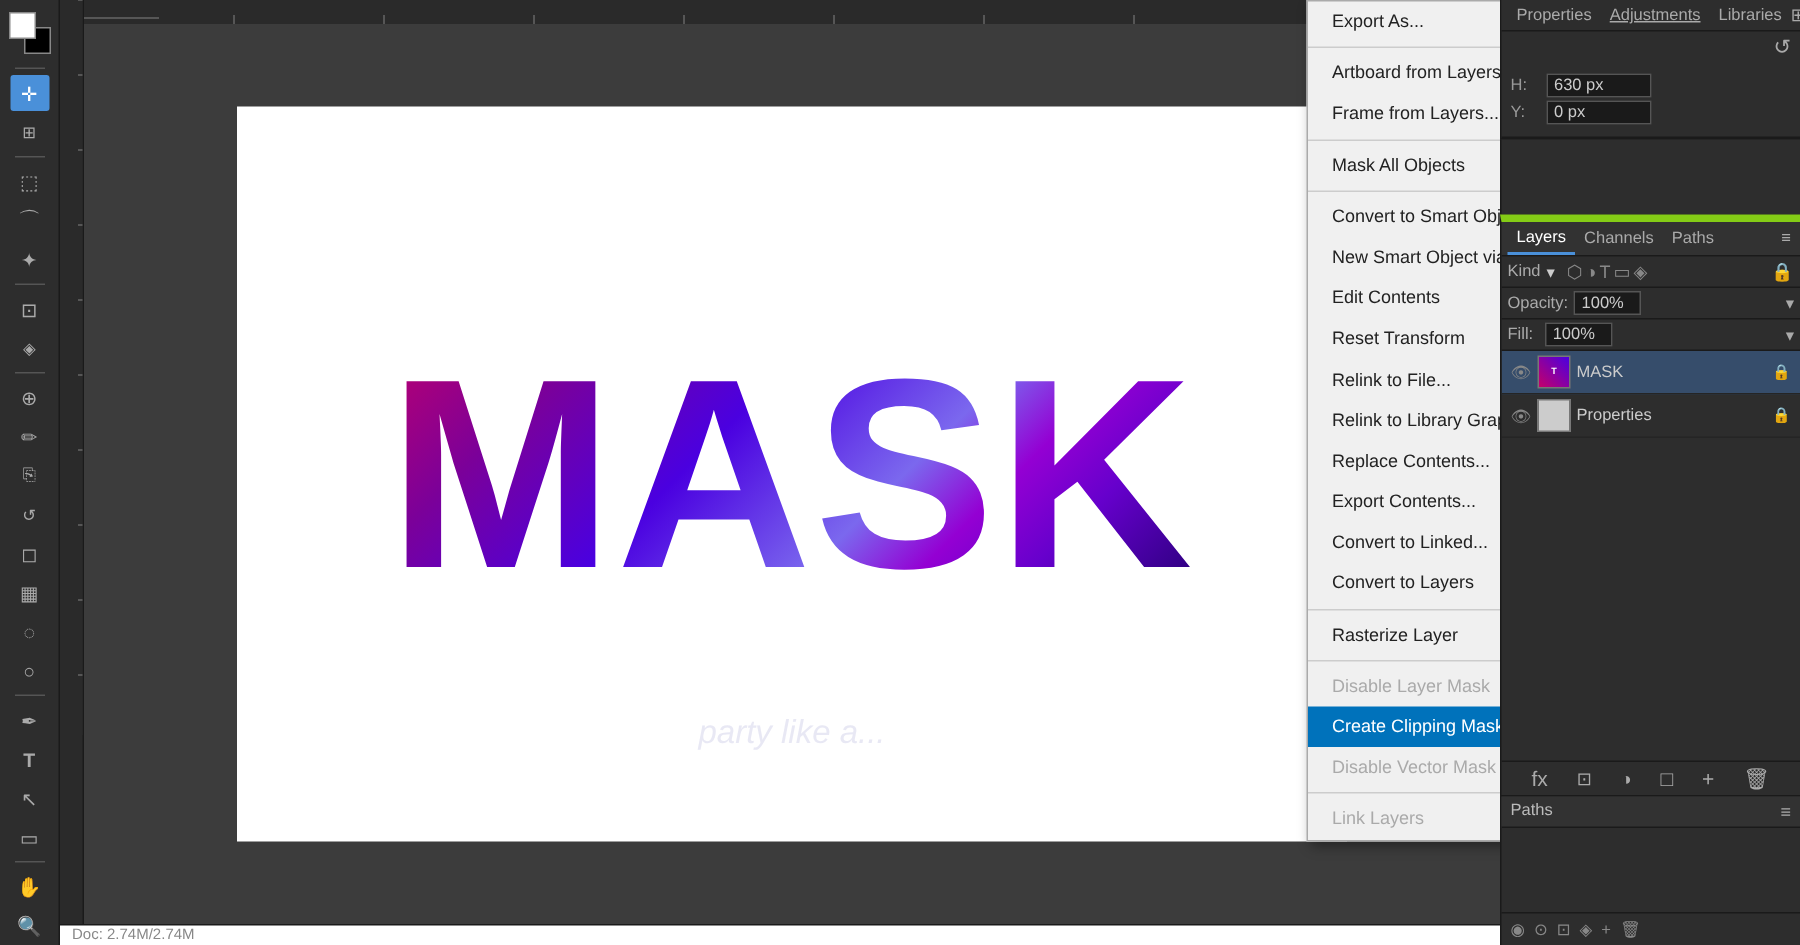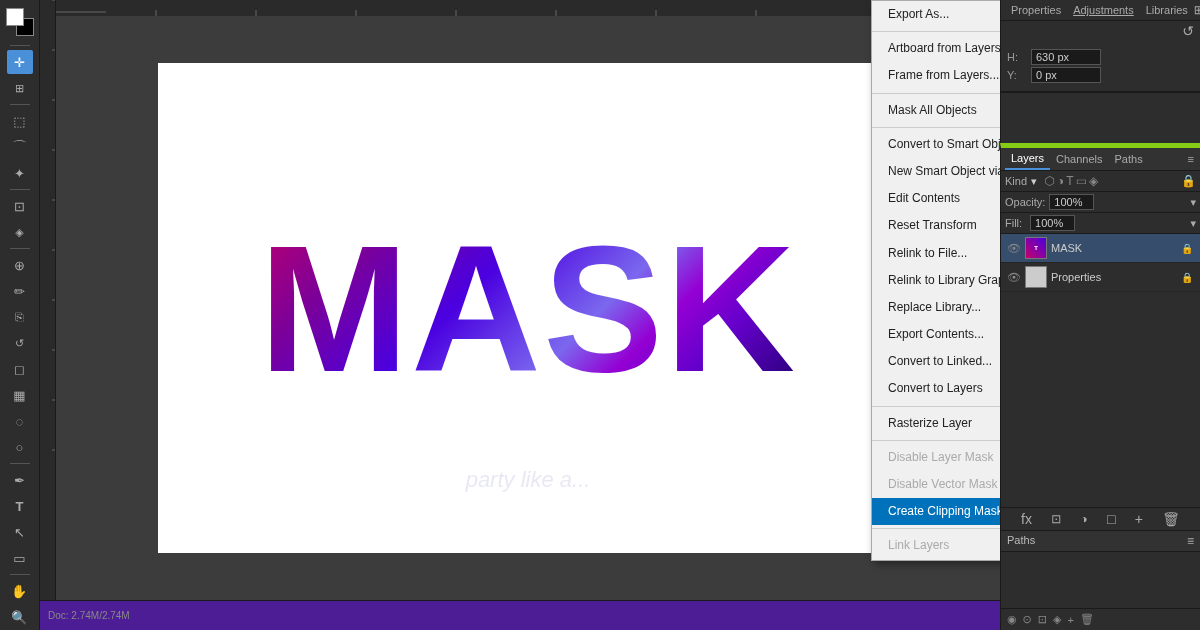--- a/index.html
+++ b/index.html
@@ -181,22 +181,22 @@
       background: #1a1a1a;
       border: 1px solid #555;
       color: #ccc;
       font-size: 11px;
       padding: 1px 4px;
       width: 60px;
     }
 
     
     .status-bar {
-      height: 30px;
-      background: #4c1d95;
+      height: 14px;
+      background: #ffffff;
       border-top: 1px solid #1a1a1a;
       display: flex;
       align-items: center;
       padding: 0 8px;
       font-size: 10px;
       color: #888;
       flex-shrink: 0;
     }
 
     .layer-item {
@@ -326,30 +326,30 @@
           <div class="menu-item">Frame from Layers...</div>
           <div class="menu-separator"></div>
           <div class="menu-item">Mask All Objects</div>
           <div class="menu-separator"></div>
           <div class="menu-item">Convert to Smart Object</div>
           <div class="menu-item">New Smart Object via Copy</div>
           <div class="menu-item">Edit Contents</div>
           <div class="menu-item">Reset Transform</div>
           <div class="menu-item">Relink to File...</div>
           <div class="menu-item">Relink to Library Graphic...</div>
-          <div class="menu-item">Replace Library...</div>
+          <div class="menu-item">Replace Contents...</div>
           <div class="menu-item">Export Contents...</div>
           <div class="menu-item">Convert to Linked...</div>
           <div class="menu-item">Convert to Layers</div>
           <div class="menu-separator"></div>
           <div class="menu-item">Rasterize Layer</div>
           <div class="menu-separator"></div>
           <div class="menu-item disabled">Disable Layer Mask</div>
+          <div class="menu-item highlighted">Create Clipping Mask</div>
           <div class="menu-item disabled">Disable Vector Mask</div>
-          <div class="menu-item highlighted">Create Clipping Mask</div>
           <div class="menu-separator"></div>
           <div class="menu-item disabled">Link Layers</div>
 
         </div>
       </div>
     </div>
 
     <div class="status-bar">
       <span>Doc: 2.74M/2.74M</span>
     </div>

